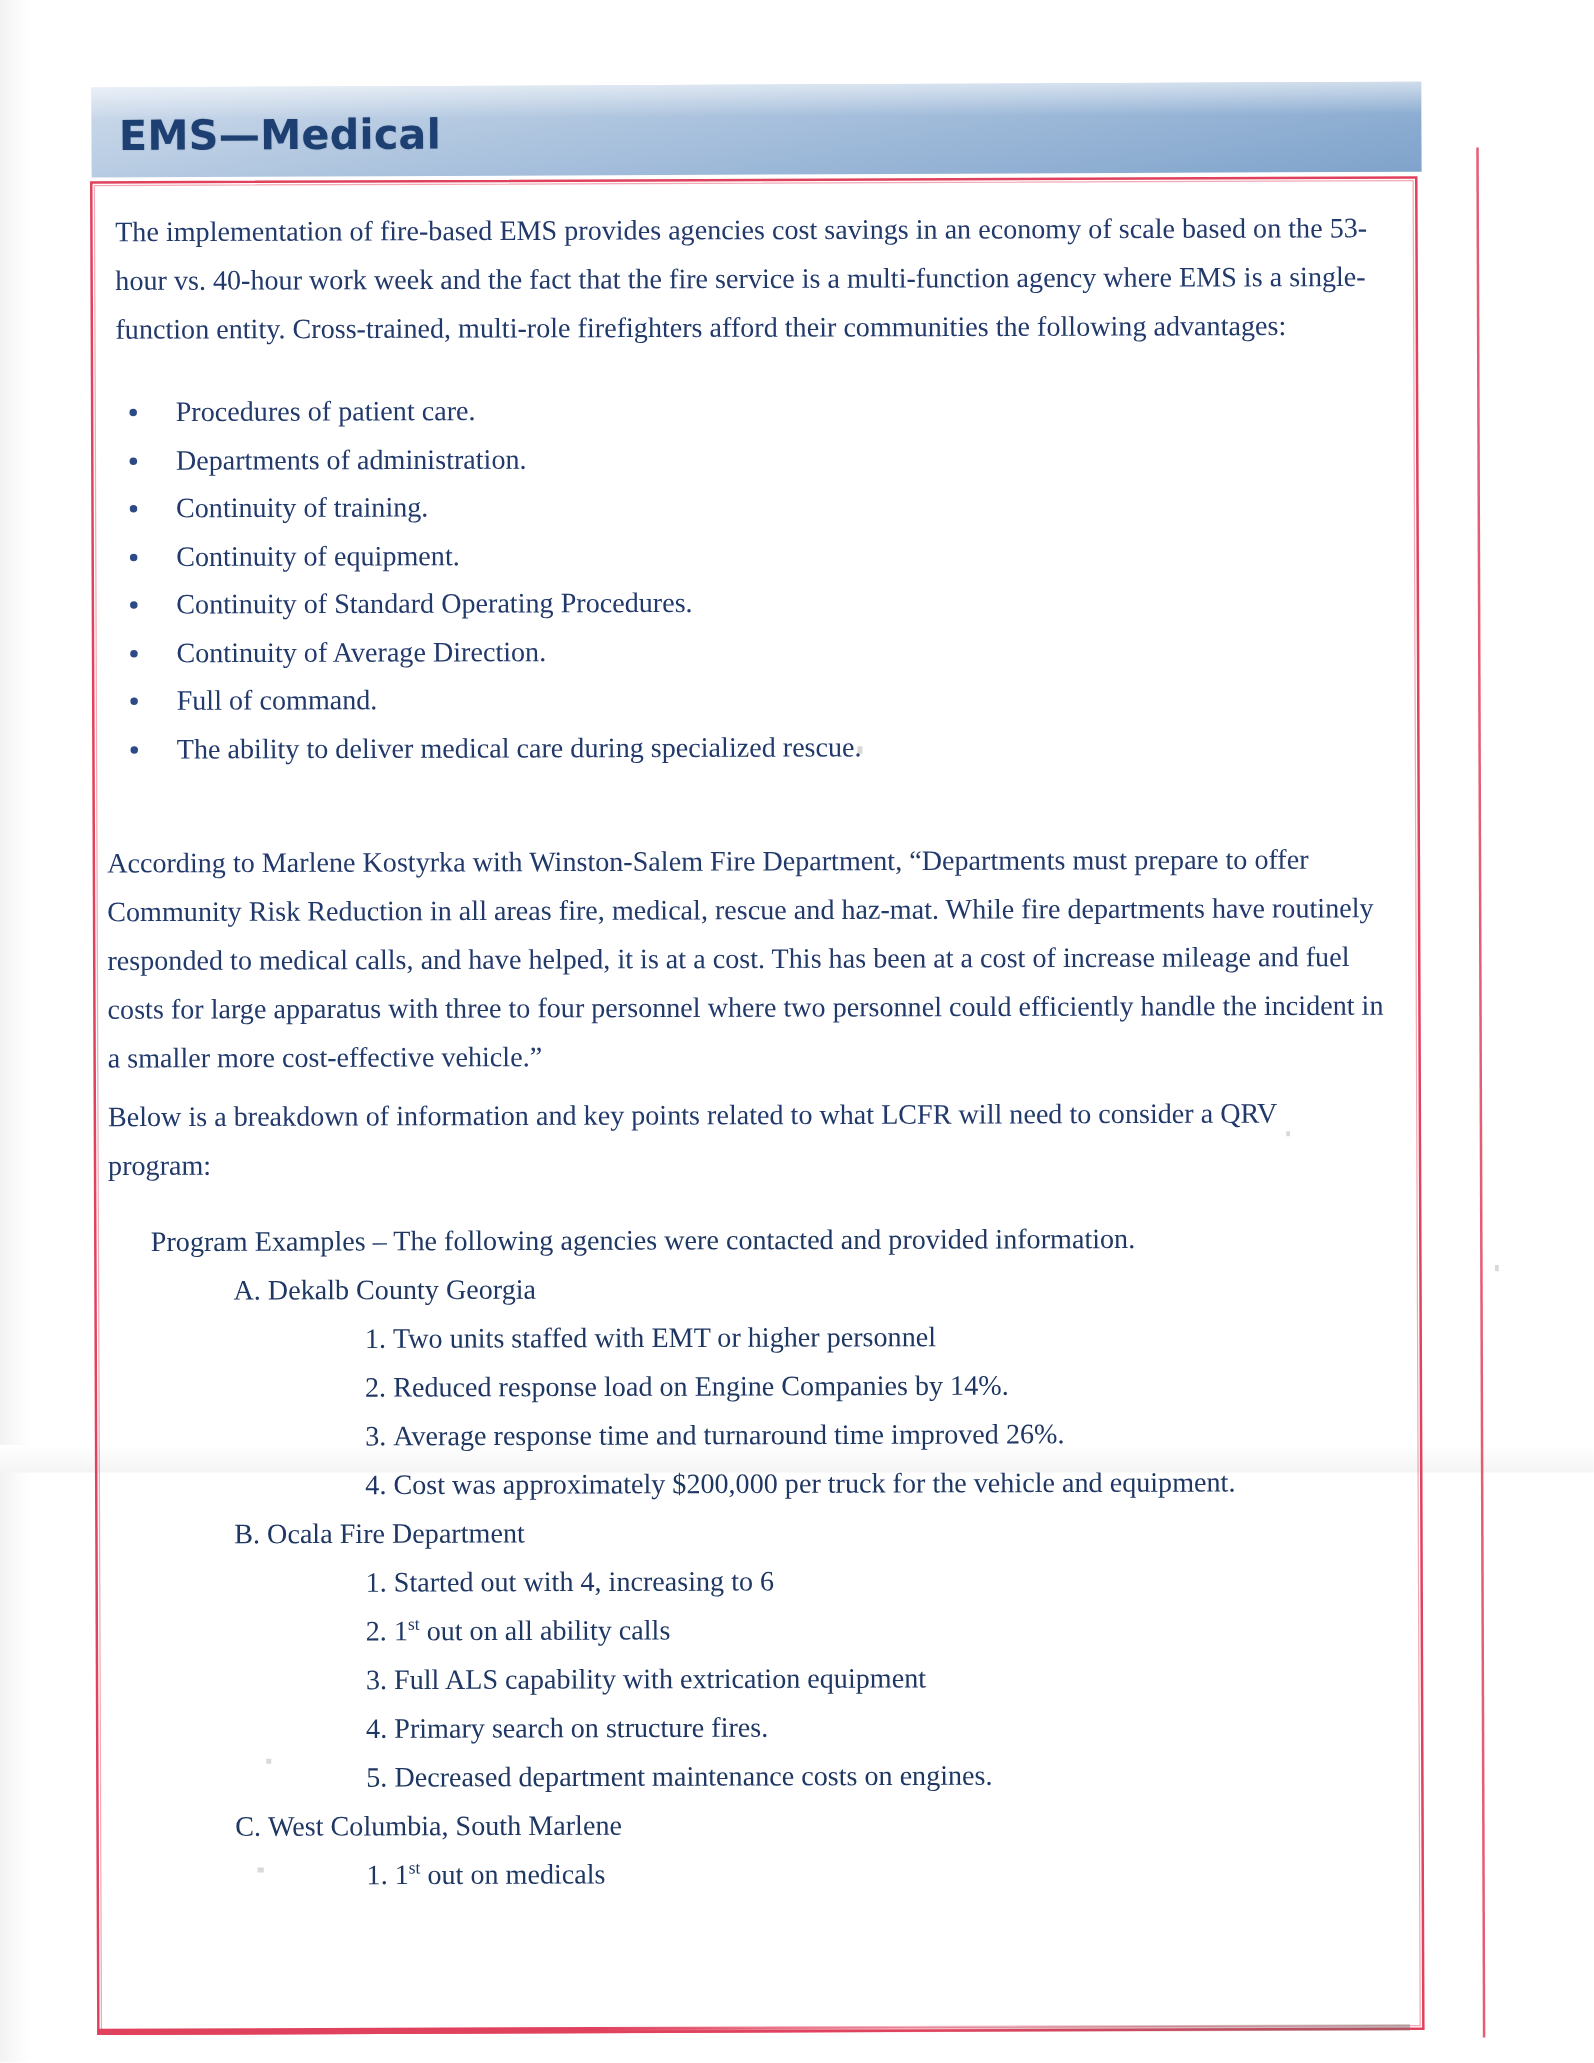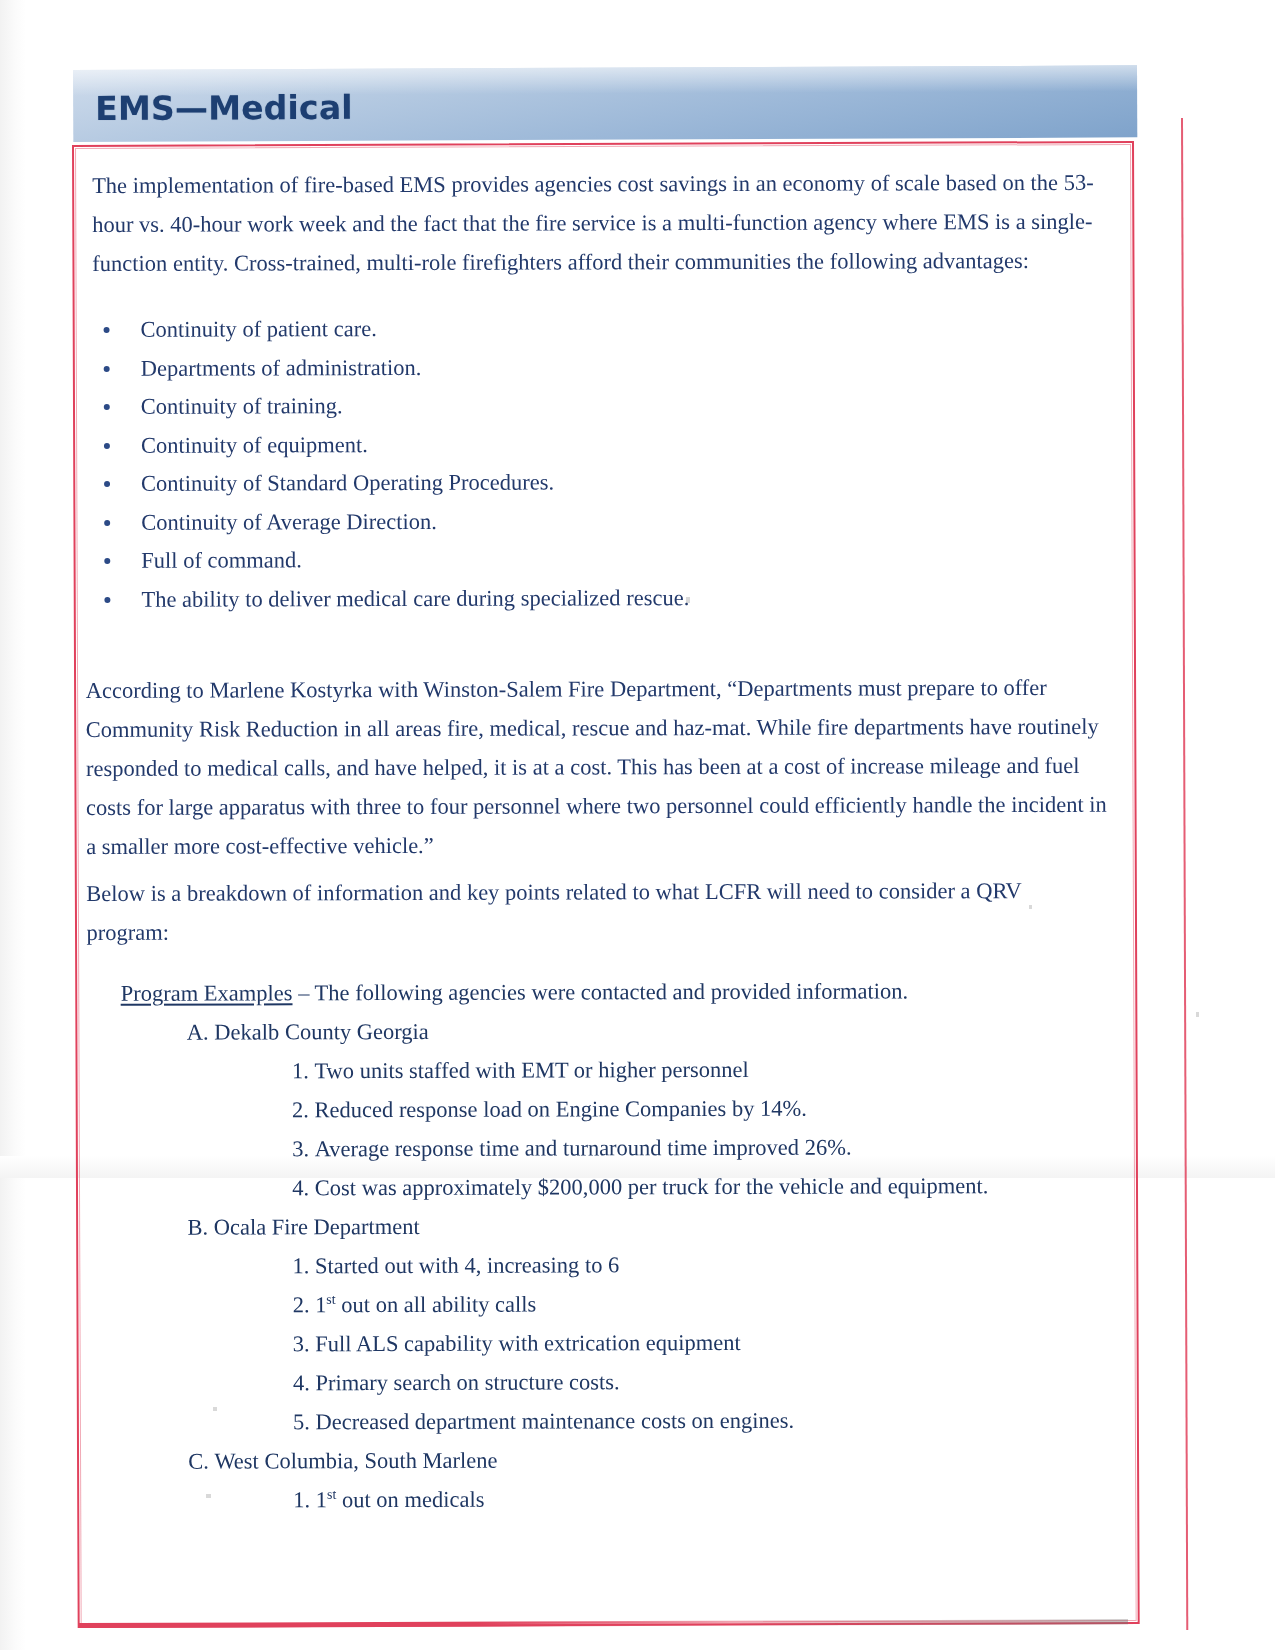--- a/index.html
+++ b/index.html
@@ -165,21 +165,20 @@
   .outline {
     margin-top: 22px;
     padding-left: 6px;
   }
   .outline-head {
     font-size: 22.5px;
     line-height: 39px;
     padding-left: 34px;
   }
   .outline-head .underlined {
-    text-decoration: underline;
     text-underline-offset: 3px;
   }
   .alpha-item {
     font-size: 22.5px;
     line-height: 39px;
     padding-left: 100px;
   }
   .num-item {
     font-size: 22.5px;
     line-height: 39px;
@@ -224,21 +223,21 @@
   <div class="speck" style="left:1029px; top:905px; width:3px; height:4px;"></div>
   <div class="speck" style="left:213px; top:1407px; width:4px; height:4px;"></div>
 
   <div class="doc-body">
 
     <p class="para para-intro">The implementation of fire-based EMS provides agencies cost savings in an economy of scale based on the 53-hour vs. 40-hour work week and the fact that the fire service is a multi-function agency where EMS is a single-function entity. Cross-trained, multi-role firefighters afford their communities the following advantages:</p>
 
     <ul class="adv-list">
       <li>
         <span class="bullet-dot"></span>
-        <span>Continuity of patient care.</span>
+        <span>Procedures of patient care.</span>
       </li>
       <li>
         <span class="bullet-dot"></span>
         <span>Departments of administration.</span>
       </li>
       <li>
         <span class="bullet-dot"></span>
         <span>Continuity of training.</span>
       </li>
       <li>
@@ -280,21 +279,21 @@
       <div class="num-item"><span>1.</span>&nbsp;<span>Two units staffed with EMT or higher personnel</span></div>
       <div class="num-item"><span>2.</span>&nbsp;<span>Reduced response load on Engine Companies by 14%.</span></div>
       <div class="num-item"><span>3.</span>&nbsp;<span>Average response time and turnaround time improved 26%.</span></div>
       <div class="num-item"><span>4.</span>&nbsp;<span>Cost was approximately $200,000 per truck for the vehicle and equipment.</span></div>
 
       <div class="alpha-item"><span>B.</span>&nbsp;<span>Ocala Fire Department</span></div>
 
       <div class="num-item"><span>1.</span>&nbsp;<span>Started out with 4, increasing to 6</span></div>
       <div class="num-item"><span>2.</span>&nbsp;<span>1</span><sup>st</sup><span> out on all ability calls</span></div>
       <div class="num-item"><span>3.</span>&nbsp;<span>Full ALS capability with extrication equipment</span></div>
-      <div class="num-item"><span>4.</span>&nbsp;<span>Primary search on structure costs.</span></div>
+      <div class="num-item"><span>4.</span>&nbsp;<span>Primary search on structure fires.</span></div>
       <div class="num-item"><span>5.</span>&nbsp;<span>Decreased department maintenance costs on engines.</span></div>
 
       <div class="alpha-item"><span>C.</span>&nbsp;<span>West Columbia, South Marlene</span></div>
 
       <div class="num-item"><span>1.</span>&nbsp;<span>1</span><sup>st</sup><span> out on medicals</span></div>
 
     </div>
 
   </div>
 

